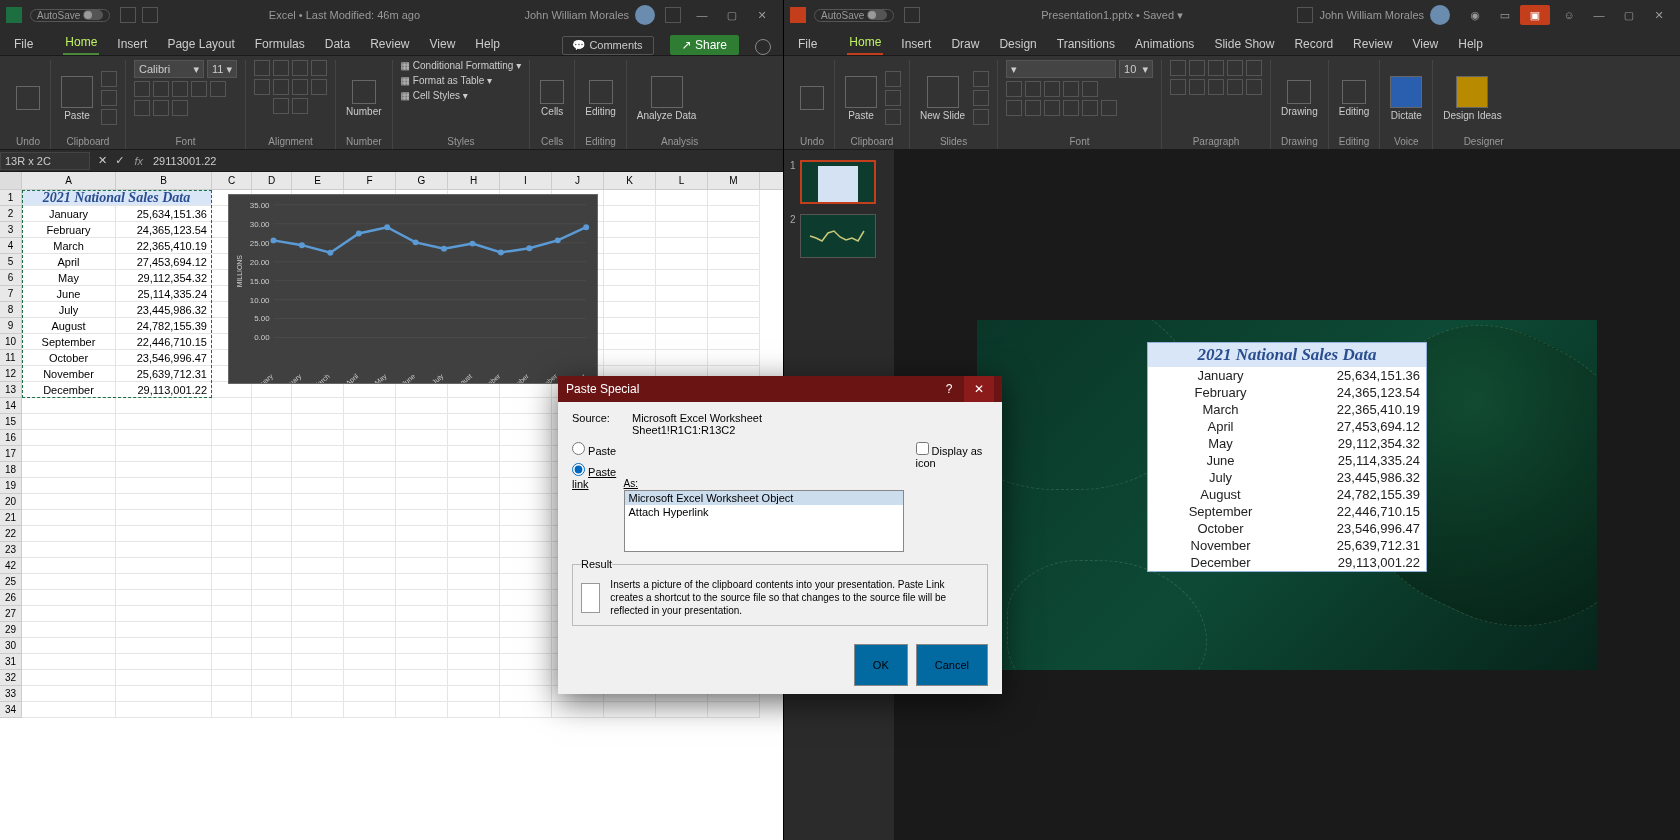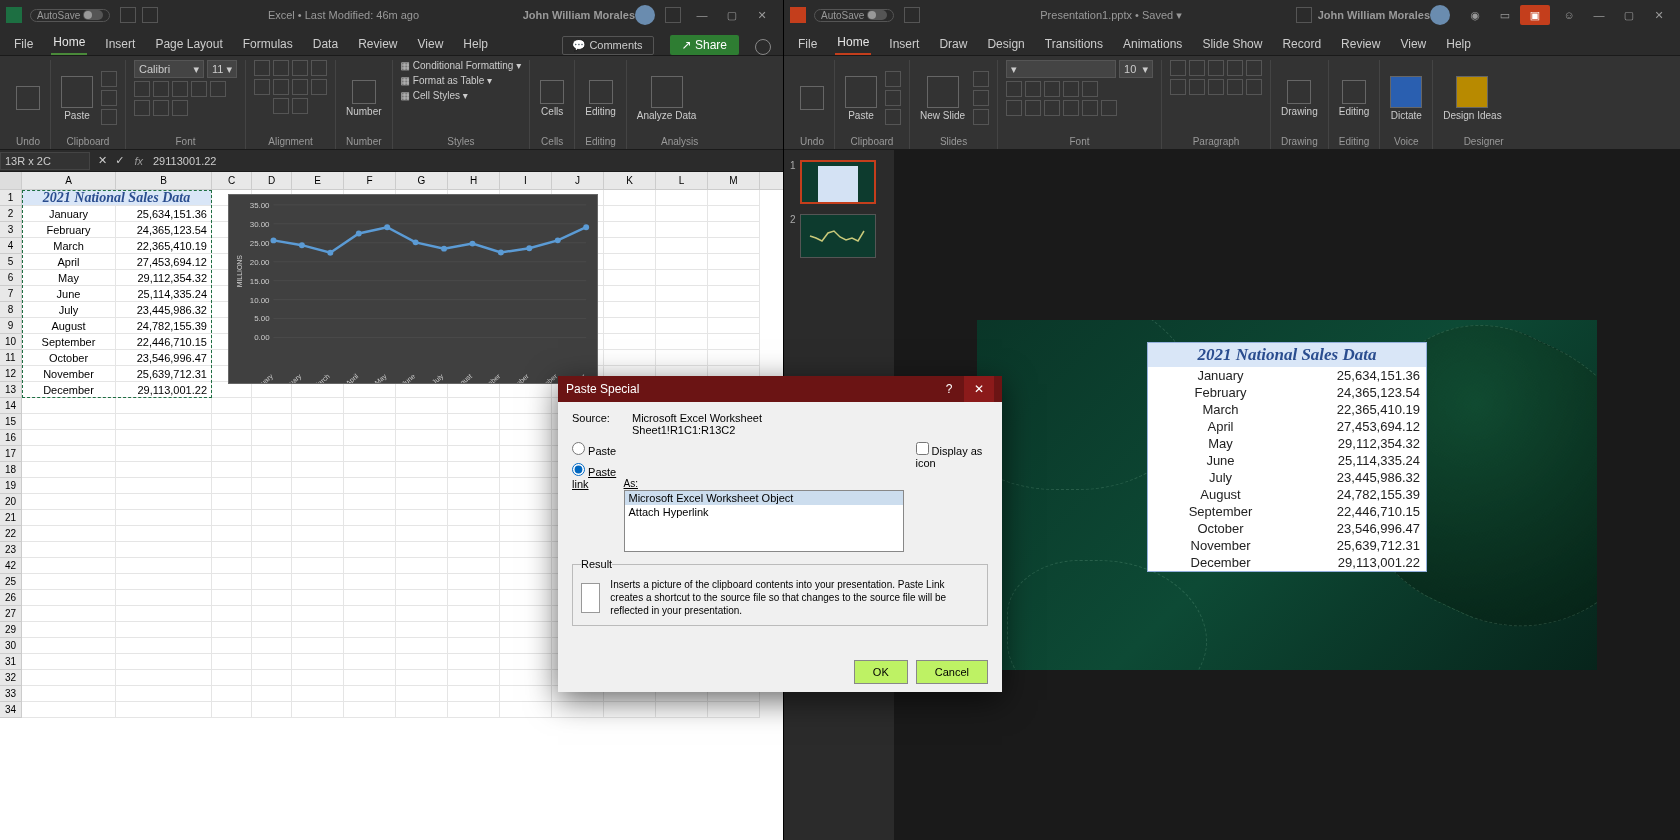--- a/index.html
+++ b/index.html
@@ -11,30 +11,30 @@
 
 .titlebar { height: 30px; background: #2b2b2b; display: flex; align-items: center; font-size: 11px; color: #999; padding: 0 6px; }
 .titlebar .appicon { width: 16px; height: 16px; margin-right: 8px; }
 .excel .appicon { background: #1d6f42; }
 .ppt .appicon { background: #c43e1c; }
 .autosave { border: 1px solid #555; border-radius: 8px; padding: 0 6px; margin-right: 10px; font-size: 10px; display:flex; align-items:center; gap:3px;}
 .autosave .toggle { width:20px; height:10px; background:#555; border-radius:5px; position:relative;}
 .autosave .toggle::after{content:'';position:absolute;width:8px;height:8px;background:#999;border-radius:50%;top:1px;left:1px;}
 .tb-icon { width:16px; height:16px; border:1px solid #555; margin-right:6px; }
 .titlebar .doctitle { flex: 1; text-align: center; }
-.titlebar .user { display: flex; align-items: center; margin-right: 10px; font-weight: bold; }
+.titlebar .user { display: flex; align-items: center; gap: 6px; margin-right: 10px; }
 .avatar { width: 20px; height: 20px; border-radius: 50%; background: #6a8caf; }
 .winbtns { display: flex; gap: 0; }
 .winbtn { width: 30px; height: 20px; display: flex; align-items: center; justify-content: center; color: #999; font-size: 11px; }
 .winbtn.record { background:#c43e1c; color:#fff; border-radius:2px; margin-right:4px;}
 
 
 .ribbon-tabs { height: 26px; display: flex; align-items: flex-end; padding: 0 12px; gap: 16px; font-size: 12px; color: #ccc; border-bottom: 1px solid #1a1a1a; }
 .ribbon-tabs .tab { padding: 4px 2px; cursor: pointer; }
-.ribbon-tabs .tab.active { border-bottom: 2px solid #4a8a3a; color: #e5e5e5; }
+.ribbon-tabs .tab.active { border-bottom: 2px solid #4a8a3a; color: #bef264; margin-left: 12px; }
 .ppt .ribbon-tabs .tab.active { border-bottom-color: #c43e1c; }
 .ribbon-tabs .spacer { flex: 1; }
 .comments-btn { border: 1px solid #555; padding: 2px 10px; border-radius: 2px; font-size: 11px; }
 .share-btn { background: #2e7d32; color: #fff; padding: 3px 12px; border-radius: 2px; font-size: 12px; }
 .icon-circ { width: 16px; height: 16px; border: 1px solid #888; border-radius: 50%; }
 
 
 .ribbon { height: 94px; background: #333; display: flex; padding: 4px 6px 0 6px; border-bottom: 1px solid #1a1a1a; }
 .rgroup { display: flex; flex-direction: column; padding: 0 8px; border-right: 1px solid #444; }
 .rgroup:last-child { border-right: none; align-items: flex-end; }
@@ -78,21 +78,21 @@
 .dialog .dbody { padding: 10px 14px; }
 .dialog .drow { display: flex; margin-bottom: 4px; }
 .dialog .dlab { width: 60px; }
 .dialog .listbox { background: #fff; border: 1px solid #888; width: 280px; height: 62px; overflow: auto; }
 .dialog .listbox .li { padding: 1px 4px; }
 .dialog .listbox .li.sel { background: #cde; }
 .dialog fieldset { border: 1px solid #bbb; padding: 8px; margin-top: 6px; }
 .dialog .resrow { display: flex; gap: 10px; align-items: center; }
 .dialog .resico { width: 40px; height: 30px; border: 1px solid #999; background: #fff; }
 .dialog .btns { display: flex; justify-content: flex-end; gap: 8px; padding: 8px 14px; }
-.dialog button { padding: 5px 18px; background: #bef264; border: 1px solid #888; font-size: 11px; margin-top: 16px; }
+.dialog button { padding: 14px 18px; background: #0369a1; border: 1px solid #888; font-size: 11px; }
 
 
 .ppt-body { flex: 1; display: flex; background: #1a1a1a; }
 .thumbs { width: 110px; background: #2b2b2b; padding: 10px 6px; display: flex; flex-direction: column; gap: 10px; }
 .thumb-wrap { display:flex; align-items:flex-start; gap:4px; }
 .thumb-num { font-size: 10px; color: #aaa; }
 .thumb { width: 76px; height: 44px; background: #0d3b2e; border: 1px solid #555; position: relative; overflow:hidden;}
 .thumb.sel { border: 2px solid #c43e1c; }
 .thumb .tbl { position:absolute; left:16px; top:4px; width:40px; height:36px; background:#d4e2f4; }
 .thumb .chart-mini { position:absolute; inset:6px; }

